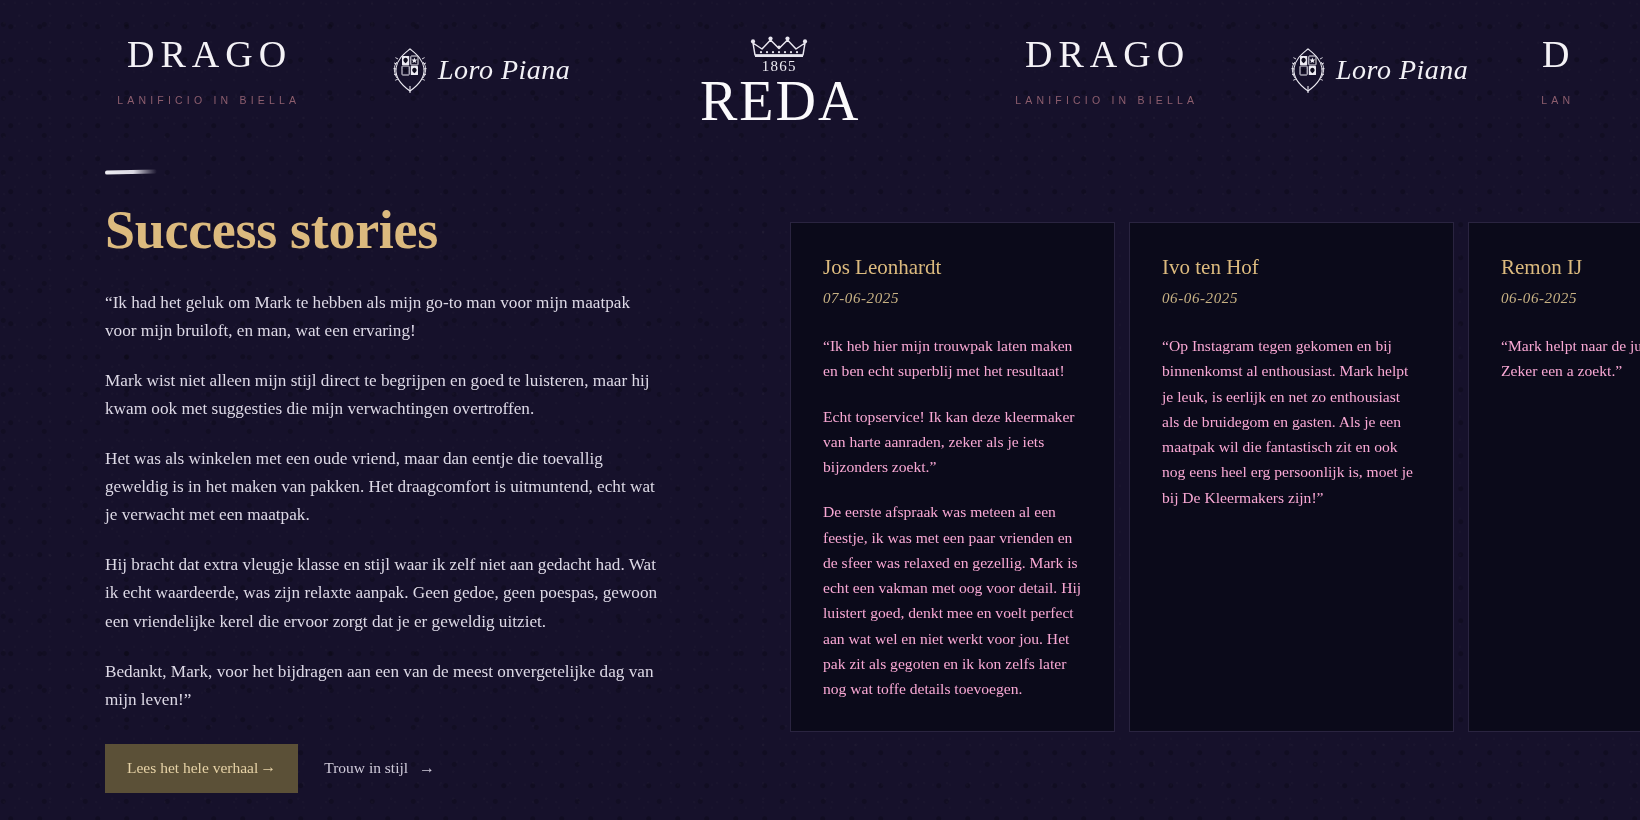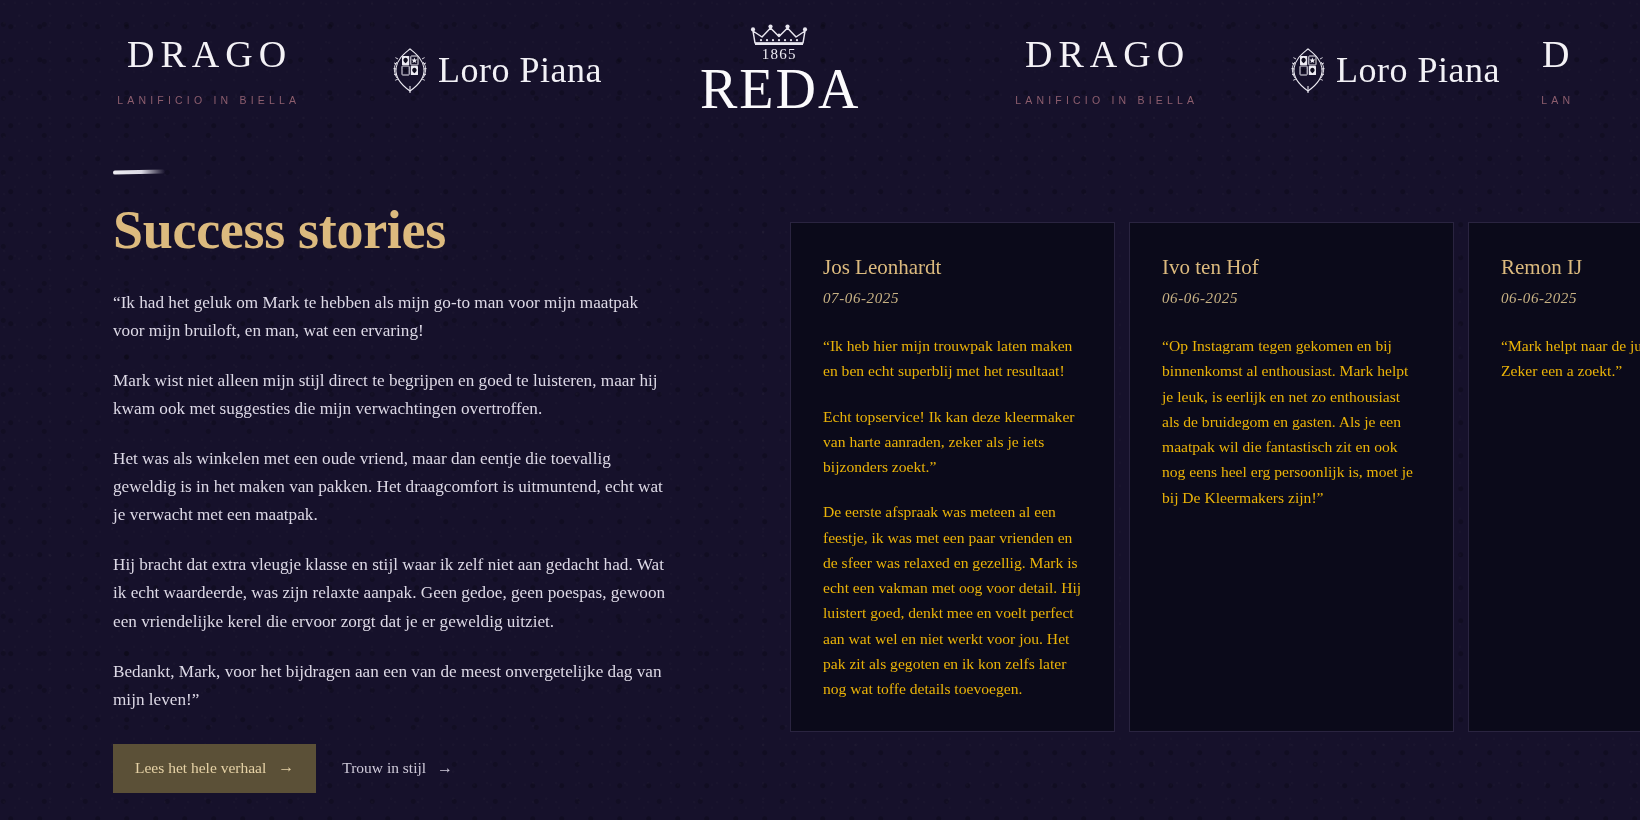--- a/index.html
+++ b/index.html
@@ -42,39 +42,39 @@
   .drago .ds {
     font-family:"Liberation Sans", sans-serif;
     color:#8d5e6e; font-size:10.5px; letter-spacing:4.2px;
     text-indent:4.2px; margin-top:22px;
   }
 
   .loro { display:flex; align-items:center; gap:11px; }
   .loro .crest { width:34px; height:48px; display:block; }
   .loro .lw {
     font-family:"Liberation Serif", serif;
-    color:#f2f1f6; font-size:36px;
+    font-style:italic; color:#f2f1f6; font-size:28px;
     letter-spacing:0.5px; line-height:1;
   }
 
   .reda { text-align:center; line-height:1; }
   .reda .crown { display:block; margin:0 auto 1px; width:58px; height:22px; }
   .reda .yr {
     font-family:"Liberation Serif", serif;
     color:#eceaf2; font-size:15px; letter-spacing:1.2px;
     margin-bottom:1px;
   }
   .reda .rw {
     font-family:"Liberation Serif", serif;
     color:#fbfafc; font-size:56px; letter-spacing:2px;
     text-indent:2px; line-height:0.95;
   }
 
   
-  #left { position:absolute; left:113px; top:170px; width:580px; }
+  #left { position:absolute; left:105px; top:170px; width:580px; }
   #accent {
     width:52px; height:4px;
     background:linear-gradient(90deg,#efeef3 0%, #d9d7e2 55%, rgba(217,215,226,0) 100%);
     border-radius:2px;
     transform:rotate(-1.4deg);
     margin-bottom:28px;
   }
   #title {
     font-family:"Liberation Serif", serif;
     color:#dcba7e; font-size:54px; line-height:1.06;
@@ -92,21 +92,21 @@
     margin-top:30px;
   }
   #cta-primary {
     background:#5b5037;
     color:#e4ceа0;
     color:#e6d2a6;
     font-family:"Liberation Serif", serif;
     font-size:15.5px;
     padding:15px 22px 16px 22px;
     border:none; cursor:pointer;
-    display:inline-flex; align-items:flex-start; gap:12px;
+    display:inline-flex; align-items:flex-start; gap:2px;
     white-space:nowrap;
   }
   #cta-secondary {
     color:#cfcad9;
     font-family:"Liberation Serif", serif;
     font-size:15.5px;
     padding:15px 14px 16px 14px;
     background:transparent; border:none; cursor:pointer;
     display:inline-flex; align-items:center; gap:11px;
     white-space:nowrap;
@@ -131,21 +131,21 @@
     margin-bottom:10px; white-space:nowrap;
   }
   .card-date {
     font-family:"Liberation Serif", serif;
     color:#c8b284; font-size:15px; letter-spacing:0.6px;
     margin-bottom:26px;
     font-style:italic;
   }
   .card-p {
     font-family:"Liberation Serif", serif;
-    color:#eab308; font-size:15.6px; line-height:1.62;
+    color:#f9a8d4; font-size:15.6px; line-height:1.62;
     margin-bottom:20px;
   }
   .card-p:last-child { margin-bottom:0; }
 </style>
 </head>
 <body>
 
 <div id="stage">
 
   <div id="logobar">
@@ -183,21 +183,21 @@
               <path d="M29 13 l2.6 -1.4"></path>
               <path d="M30 18 l3 -1"></path>
               <path d="M30.4 23 l3.1 -.4"></path>
               <path d="M30 28 l3 .7"></path>
               <path d="M29 33 l2.8 1.3"></path>
             </g>
           </svg>
           <div class="lw">Loro Piana</div>
         </div>
       </div>
-      <div class="logo-slot" style="left: 698px;">
+      <div class="logo-slot" style="left: 698px; margin-top: 12px;">
         <div class="reda">
           <svg class="crown" viewBox="0 0 58 22">
             <path d="M5 19 L3 7 L12 13 L20.5 4 L29 12.5 L37.5 4 L46 13 L55 7 L53 19 Z" fill="none" stroke="#e8e6ef" stroke-width="1.5" stroke-linejoin="round"></path>
             <rect x="5" y="18.6" width="48" height="2.4" fill="#e8e6ef"></rect>
             <circle cx="3" cy="5.4" r="2.1" fill="#e8e6ef"></circle>
             <circle cx="20.5" cy="2.6" r="2.1" fill="#e8e6ef"></circle>
             <circle cx="37.5" cy="2.6" r="2.1" fill="#e8e6ef"></circle>
             <circle cx="55" cy="5.4" r="2.1" fill="#e8e6ef"></circle>
             <circle cx="29" cy="11" r="1.6" fill="#e8e6ef"></circle>
             <g fill="#e8e6ef">

